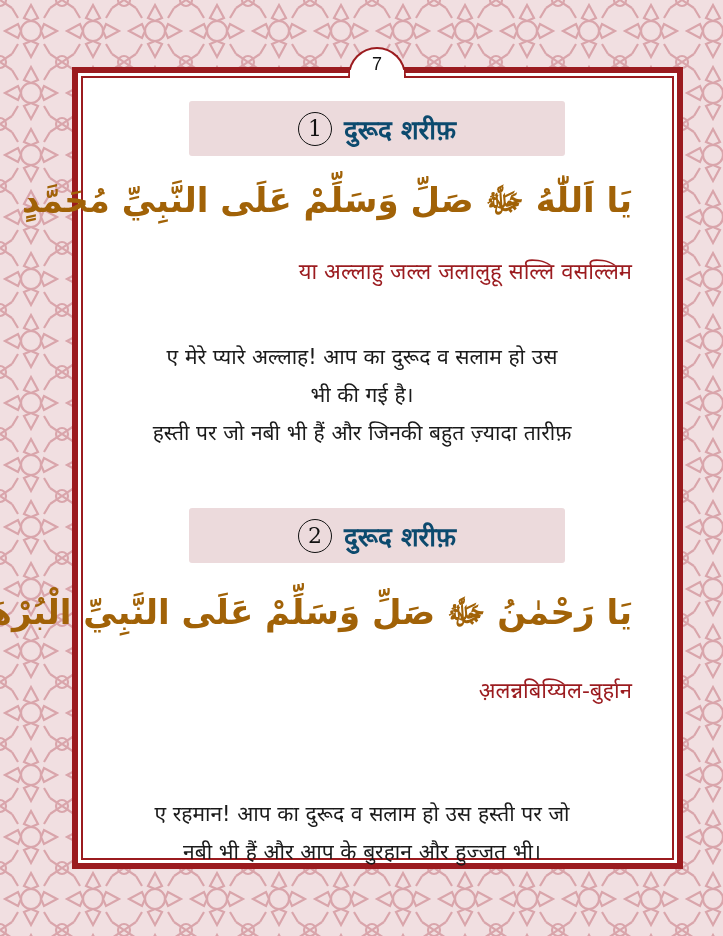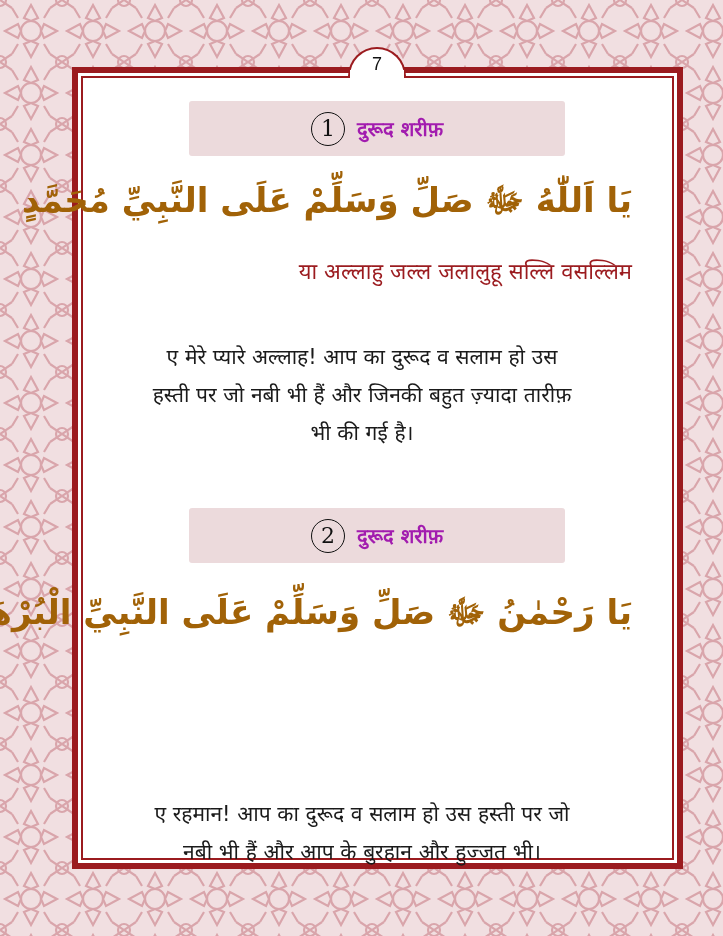--- a/index.html
+++ b/index.html
@@ -36,21 +36,21 @@
     position: absolute; left: 189px; width: 376px; height: 55px;
     background: #ecdadc; border-radius: 3px;
     display: flex; align-items: center; justify-content: center; gap: 12px;
   }
   .num-circle {
     width: 34px; height: 34px; border: 1.5px solid #111; border-radius: 50%;
     box-sizing: border-box; display: flex; align-items: center; justify-content: center;
     font-family: "DejaVu Serif", serif; font-size: 22px; color: #111;
   }
   .heading-text {
-    font-family: "DejaVu Sans", sans-serif; font-weight: bold; font-size: 20px; color: #a21caf;
+    font-family: "DejaVu Sans", sans-serif; font-weight: bold; font-size: 26px; color: #0c4a6e;
   }
   .arabic {
     position: absolute; left: 92px; width: 540px; text-align: center;
     font-family: "DejaVu Sans", sans-serif; font-weight: bold;
     font-size: 34px; color: #a16207; direction: rtl; white-space: nowrap;
   }
   .translit {
     position: absolute; left: 92px; width: 540px; text-align: right;
     font-family: "DejaVu Sans", sans-serif; font-size: 22px; color: #9b1b1f;
     line-height: 38px;
@@ -99,27 +99,28 @@
 <div class="heading-box" style="top:101px;">
   <div class="num-circle">1</div>
   <div class="heading-text">दुरूद शरीफ़</div>
 </div>
 <div class="arabic" style="top:180px;">يَا اَللّٰهُ ﷻ صَلِّ وَسَلِّمْ عَلَى النَّبِيِّ مُحَمَّدٍ</div>
 <div class="translit" style="top:253px;">
   <span>या अल्लाहु जल्ल जलालुहू सल्लि वसल्लिम</span>
 </div>
 <div class="translation" style="top:338px;text-align:center;">
   <span>ए मेरे प्यारे अल्लाह! आप का दुरूद व सलाम हो उस</span>
+  <span>भी की गई है।</span>
   <span>हस्ती पर जो नबी भी हैं और जिनकी बहुत ज़्यादा तारीफ़</span>
-  <span>भी की गई है।</span>
 </div>
 
 <div class="heading-box" style="top:508px;">
   <div class="num-circle">2</div>
   <div class="heading-text">दुरूद शरीफ़</div>
 </div>
 <div class="arabic" style="top:592px;">يَا رَحْمٰنُ ﷻ صَلِّ وَسَلِّمْ عَلَى النَّبِيِّ الْبُرْهَانِ</div>
 <div class="translit" style="top:672px;">
+  <span>अ़लन्नबिय्यिल-बुर्हान</span>
 </div>
 <div class="translation" style="top:759px;margin-top:36px;">
   <span>ए रहमान! आप का दुरूद व सलाम हो उस हस्ती पर जो</span>
   <span>नबी भी हैं और आप के बुरहान और हुज्जत भी।</span>
 </div>
 
 </body></html>

